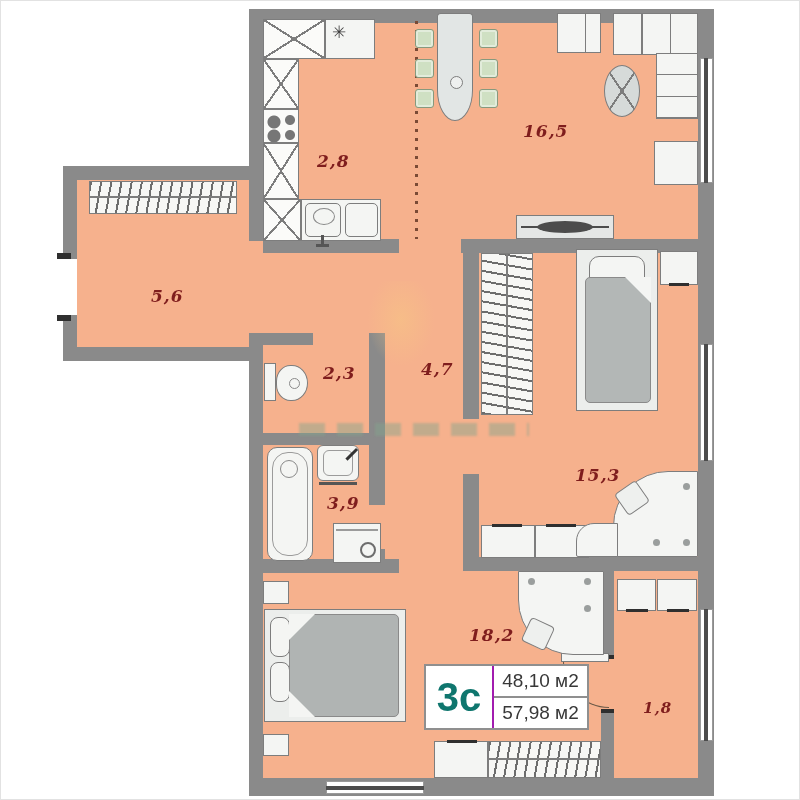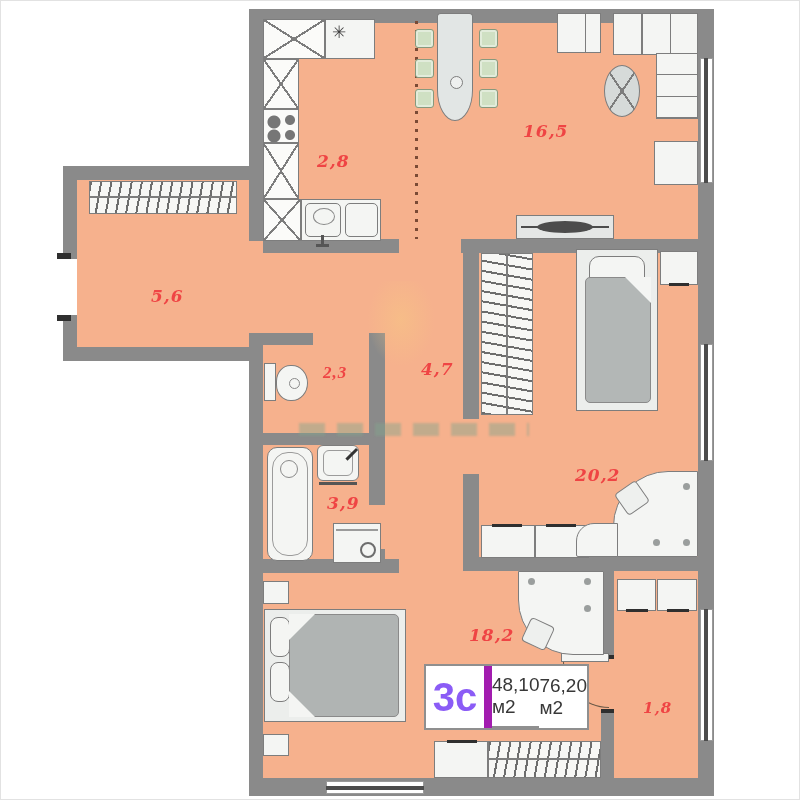--- a/index.html
+++ b/index.html
@@ -23,36 +23,36 @@
     radial-gradient(circle at 26px 25px, #767676 4.5px, transparent 5.5px);}
   .hang-h{position:absolute;background-color:#f7f7f5;border:1.5px solid #7d7d7d;box-sizing:border-box;background-image:
     linear-gradient(to bottom, transparent calc(50% - 1px), #7d7d7d calc(50% - 1px) calc(50% + 1px), transparent calc(50% + 1px)),
     repeating-linear-gradient(100deg, #6d6d6d 0 2px, transparent 2px 10px);}
   .hang-v{position:absolute;background-color:#f7f7f5;border:1.5px solid #7d7d7d;box-sizing:border-box;background-image:
     linear-gradient(to right, transparent calc(50% - 1px), #7d7d7d calc(50% - 1px) calc(50% + 1px), transparent calc(50% + 1px)),
     repeating-linear-gradient(10deg, #6d6d6d 0 2px, transparent 2px 10px);}
   .gchair{position:absolute;width:17px;height:17px;background:#cfe0c3;border:1px solid #87997d;border-radius:3px;
     box-shadow:inset 0 0 0 2px rgba(255,255,255,.4);}
   .tchair{position:absolute;width:26px;height:26px;background:#eef0ee;border:1.5px solid #7d7d7d;border-radius:4px;box-sizing:border-box;}
-  .lbl{position:absolute;font:italic 700 17px "DejaVu Serif",serif;color:#ef4444;letter-spacing:1px;z-index:6;text-align:right;}
+  .lbl{position:absolute;font:italic 700 17px "DejaVu Serif",serif;color:#7f1d1d;letter-spacing:1px;z-index:6;text-align:right;}
   .dot{position:absolute;width:7px;height:7px;border-radius:50%;background:#9a9e9d;}
   .handle{position:absolute;height:3px;background:#2f2f2f;}
   .sofa-seams-v{background-image:repeating-linear-gradient(to right, transparent 0 27px, #7d7d7d 27px 28.5px);}
   .sofa-seams-h{background-image:repeating-linear-gradient(to bottom, transparent 0 20px, #7d7d7d 20px 21.5px);}
   .wm-text{position:absolute;left:252px;top:372px;width:306px;height:48px;text-align:center;
     font:700 40px "Liberation Sans",sans-serif;letter-spacing:12px;color:rgba(241,187,122,.55);z-index:8;pointer-events:none;}
   .wm-bulb{position:absolute;left:366px;top:280px;width:68px;height:86px;z-index:8;pointer-events:none;
     background:radial-gradient(ellipse at 50% 45%, rgba(247,198,132,.55), rgba(247,198,132,0) 70%);}
   .wm-strip{position:absolute;left:298px;top:422px;width:230px;height:13px;z-index:8;pointer-events:none;filter:blur(1px);
     background:repeating-linear-gradient(to right, rgba(130,165,140,.45) 0 26px, rgba(130,165,140,0) 26px 38px);}
   #infobox{position:absolute;left:423px;top:663px;width:165px;height:66px;background:#fff;border:2px solid #8f8f8f;
     box-sizing:border-box;display:flex;z-index:9;}
-  #infobox .code{width:66px;border-right:8px solid #a21caf;display:flex;align-items:center;justify-content:center;
-    font-weight:700;font-size:40px;color:#8b5cf6;}
-  #infobox .rows{flex:1;display:flex;}
+  #infobox .code{width:66px;border-right:2px solid #a21caf;display:flex;align-items:center;justify-content:center;
+    font-weight:700;font-size:40px;color:#0f766e;}
+  #infobox .rows{flex:1;display:flex;flex-direction:column;}
   #infobox .row{flex:1;display:flex;align-items:center;justify-content:center;font-size:19px;font-weight:400;color:#383838;}
   #infobox .row:first-child{border-bottom:2px solid #8f8f8f;}
   .arc{position:absolute;left:562px;top:661px;width:45px;height:45px;border-left:1.5px solid #6b5a48;border-bottom:1.5px solid #6b5a48;
     border-bottom-left-radius:100%;z-index:4;}
   .dotted-line{position:absolute;left:414px;top:20px;width:3px;height:218px;z-index:5;
     background:repeating-linear-gradient(to bottom, #7a4a35 0 3px, transparent 3px 9px);}
   .fold-tr{position:absolute;right:-1px;top:-1px;width:0;height:0;border-top:26px solid #f4f5f3;border-left:26px solid transparent;}
   .fold-tl{position:absolute;left:-1px;top:-1px;width:0;height:0;border-top:26px solid #f4f5f3;border-right:26px solid transparent;}
   .fold-bl{position:absolute;left:-1px;bottom:-1px;width:0;height:0;border-bottom:26px solid #f4f5f3;border-right:26px solid transparent;}.z3{z-index:3}.z4{z-index:4}.z5{z-index:5}
 </style>
@@ -211,28 +211,28 @@
   </div>
   <div class="abs z5" style="left:318px;top:481px;width:38px;height:3px;background:#555;"></div>
   <div class="fw z5" style="left:332px;top:522px;width:48px;height:40px;">
     <div style="position:absolute;left:2px;top:5px;right:2px;height:1.5px;background:#9b9b9b;"></div>
     <div style="position:absolute;right:4px;bottom:4px;width:12px;height:12px;border:2.5px solid #6d6d6d;border-radius:50%;"></div>
   </div>
 
   <div class="lbl" style="left:316px;top:150px;">2,8</div>
   <div class="lbl" style="left:522px;top:120px;">16,5</div>
   <div class="lbl" style="left:150px;top:285px;">5,6</div>
-  <div class="lbl" style="left:322px;top:362px;font-family:Liberation Serif, serif;">2,3</div>
+  <div class="lbl" style="left:322px;top:362px;">2,3</div>
   <div class="lbl" style="left:420px;top:358px;">4,7</div>
   <div class="lbl" style="left:326px;top:492px;">3,9</div>
-  <div class="lbl" style="left:574px;top:464px;">20,2</div>
+  <div class="lbl" style="left:574px;top:464px;">15,3</div>
   <div class="lbl" style="left:468px;top:624px;">18,2</div>
   <div class="lbl" style="left:642px;top:698px;font-size:15px;">1,8</div>
 
   <div id="infobox">
     <div class="code">3с</div>
     <div class="rows">
       <div class="row">48,10 м2</div>
-      <div class="row">76,20 м2</div>
+      <div class="row">57,98 м2</div>
     </div>
   </div>
 
 </div>
 
 </body></html>

